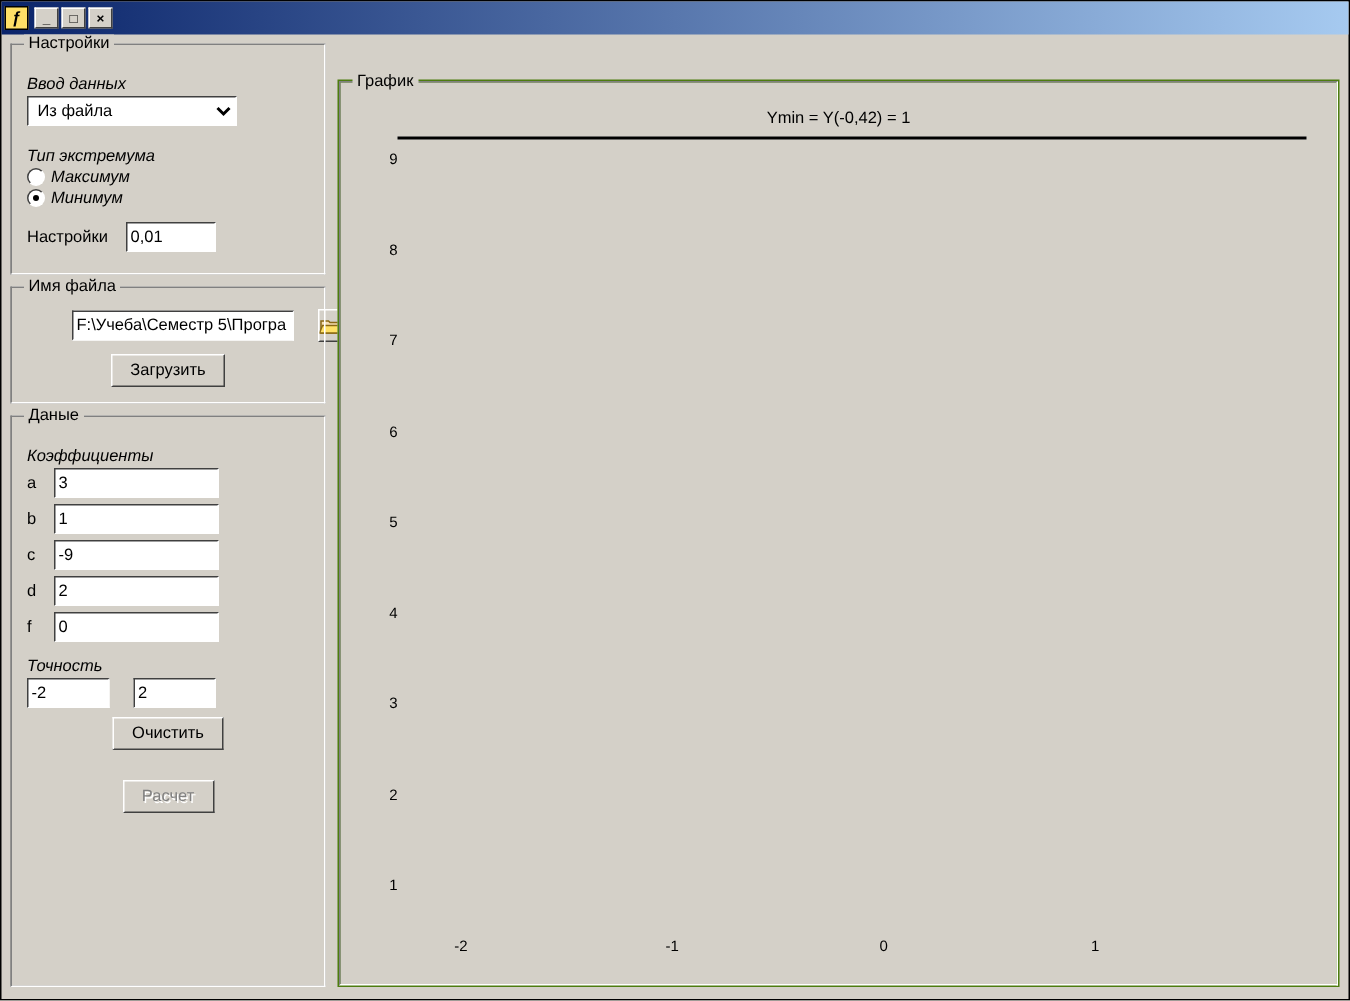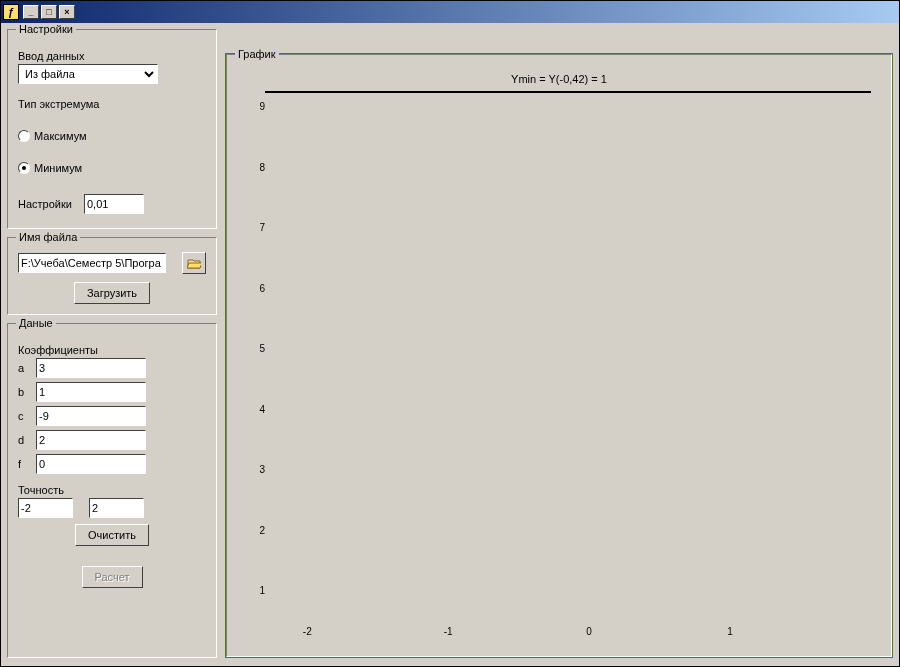--- a/index.html
+++ b/index.html
@@ -63,21 +63,21 @@
     border: 1px solid #808080;
     border-bottom-color: #fff; border-right-color: #fff;
     pointer-events: none;
   }
   .grp > .legend {
     position: absolute; top: -7px; left: 8px;
     background: #d4d0c8; padding: 0 3px;
     font-size: 11px;
     z-index: 2;
   }
-  .lbl { display: block; margin: 6px 0 2px 0; }
+  .lbl { display: block; margin: 6px 0 2px 0; font-style: italic; }
   select, input[type="text"] {
     font: inherit;
     background: #fff;
     border-top: 1px solid #404040; border-left: 1px solid #404040;
     border-bottom: 1px solid #fff; border-right: 1px solid #fff;
     padding: 1px 2px;
     height: 20px;
   }
   select { width: 140px; }
   .field-row { display: flex; align-items: center; gap: 6px; margin-bottom: 4px; }
@@ -94,21 +94,21 @@
     cursor: pointer;
   }
   .btn.disabled { color: #808080; text-shadow: 1px 1px 0 #fff; }
   .iconbtn {
     width: 24px; height: 22px;
     background: #d4d0c8;
     border-top: 1px solid #fff; border-left: 1px solid #fff;
     border-right: 1px solid #404040; border-bottom: 1px solid #404040;
     display: inline-flex; align-items: center; justify-content: center;
   }
-  .radio { display: flex; align-items: center; gap: 4px; margin: 20px 0; }
+  .radio { display: flex; align-items: center; gap: 4px; margin: 2px 0; font-style: italic; }
   .radiodot {
     width: 12px; height: 12px; border-radius: 50%;
     background: #fff;
     border-top: 1px solid #404040; border-left: 1px solid #404040;
     border-bottom: 1px solid #fff; border-right: 1px solid #fff;
     position: relative;
   }
   .radiodot.checked::after {
     content: ""; position: absolute; left: 3px; top: 3px;
     width: 4px; height: 4px; border-radius: 50%; background: #000;
@@ -152,21 +152,21 @@
     position: relative; height: 22px;
     margin: 2px 12px 0 30px;
     font-size: 10px;
   }
   .xaxis span { position: absolute; transform: translateX(-50%); }
   svg.plot { position: absolute; left: 0; top: 0; width: 100%; height: 100%; }
   .grid line { stroke: #c0c0c0; stroke-dasharray: 1 1; }
   .curve-green { fill: none; stroke: #008000; stroke-width: 1.2; }
   .curve-red   { fill: none; stroke: #d00000; stroke-width: 1.2; }
   .minmark { fill: #ffff00; stroke: #000; stroke-width: 1; }
-  .filepath-row { display: flex; gap: 16px; align-items: center; }
+  .filepath-row { display: flex; gap: 16px; align-items: center; margin-left: 30px; }
   .filepath-row input { flex: 1; }
   .center-row { text-align: center; margin-top: 8px; }
 </style>
 </head>
 <body>
 
 <div class="window">
   <div class="titlebar">
     <span class="icon">ƒ</span>
     <div class="winbtns">

